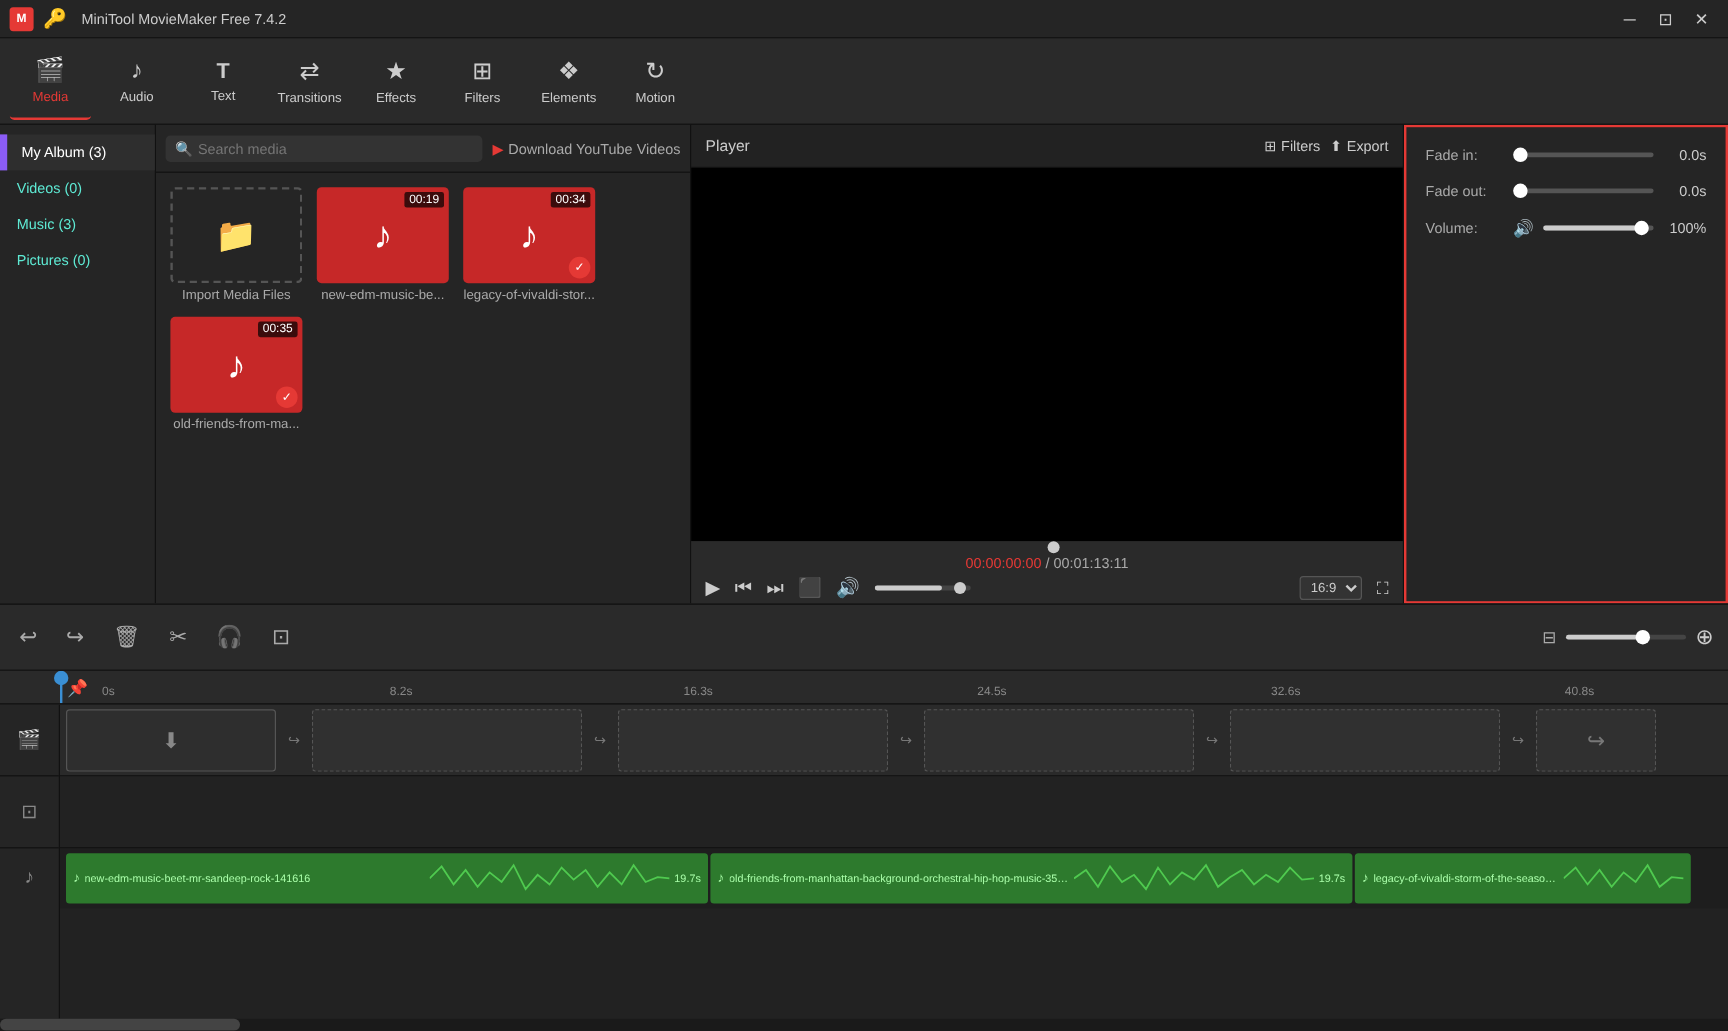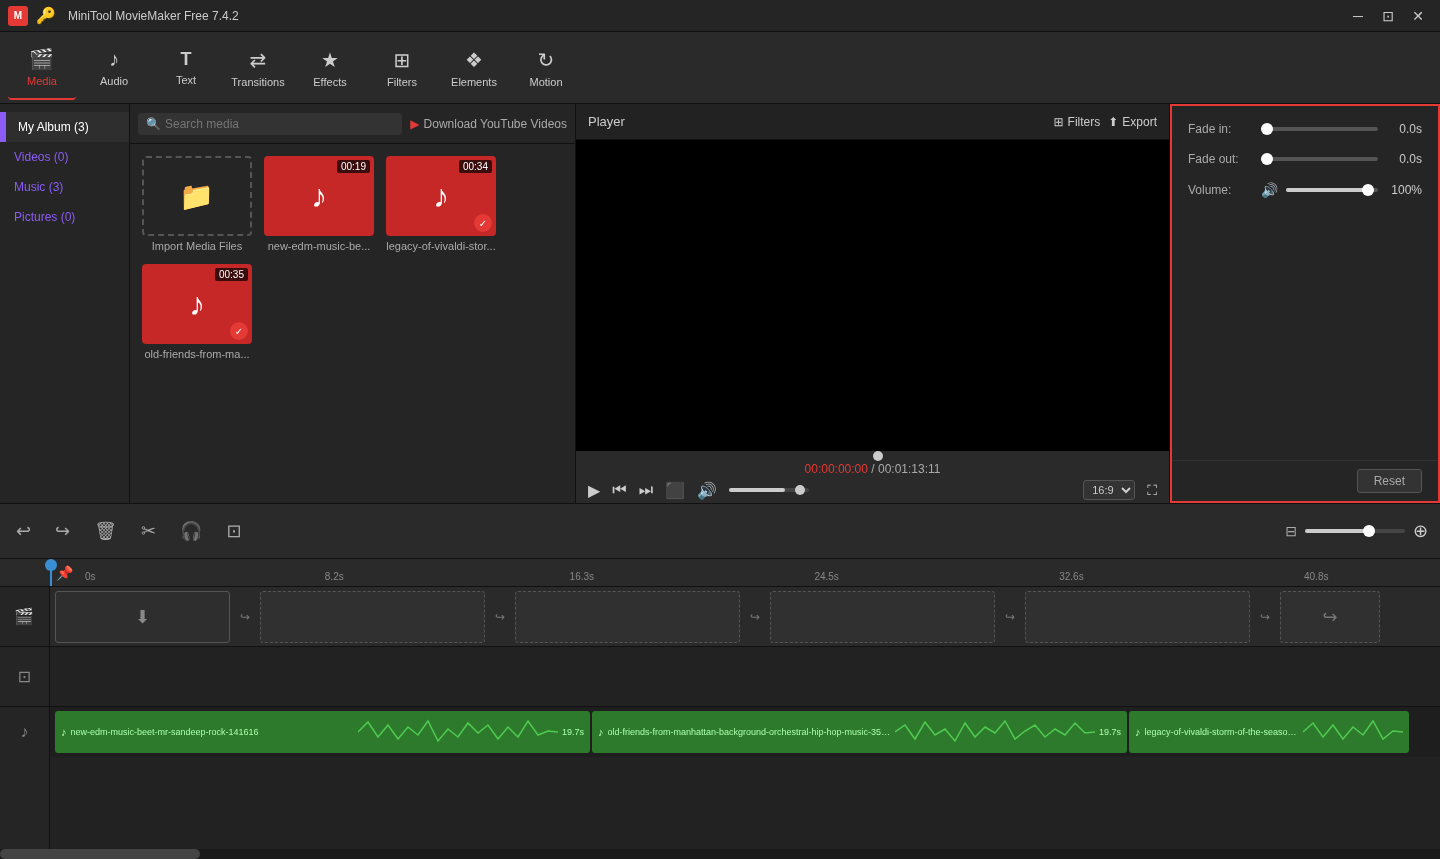--- a/index.html
+++ b/index.html
@@ -17,21 +17,21 @@
     .toolbar { height: 72px; background: #2a2a2a; display: flex; align-items: center; padding: 0 8px; gap: 4px; border-bottom: 1px solid #111; }
     .toolbar-item { display: flex; flex-direction: column; align-items: center; justify-content: center; width: 68px; height: 64px; cursor: pointer; border-radius: 4px; padding: 4px; gap: 4px; }
     .toolbar-item.active { border-bottom: 2px solid #e53935; }
     .toolbar-item-icon { font-size: 20px; color: #ccc; }
     .toolbar-item-label { font-size: 11px; color: #ccc; }
     .toolbar-item.active .toolbar-item-label { color: #e53935; }
     .toolbar-item.active .toolbar-item-icon { color: #e53935; }
 
     
     .sidebar { width: 130px; background: #252525; border-right: 1px solid #111; padding: 8px 0; }
-    .sidebar-item { padding: 8px 12px; cursor: pointer; font-size: 12px; color: #8b5cf6; border-left: 2px solid transparent; }
+    .sidebar-item { padding: 8px 12px; cursor: pointer; font-size: 12px; color: #5eead4; border-left: 2px solid transparent; }
     .sidebar-item.active { color: #fff; border-left: 6px solid #8b5cf6; background: #2e2e2e; }
 
     
     .media-panel { flex: 1; background: #252525; display: flex; flex-direction: column; overflow: hidden; }
     .media-toolbar { height: 40px; display: flex; align-items: center; padding: 0 8px; gap: 8px; border-bottom: 1px solid #111; }
     .search-box { display: flex; align-items: center; gap: 4px; background: #333; border-radius: 4px; padding: 4px 8px; flex: 1; }
     .search-box input { background: transparent; border: none; outline: none; color: #ccc; font-size: 12px; flex: 1; }
     .download-btn { display: flex; align-items: center; gap: 4px; color: #aaa; cursor: pointer; font-size: 12px; white-space: nowrap; }
     .media-grid { display: flex; flex-wrap: wrap; gap: 12px; padding: 12px; overflow-y: auto; }
     .media-item { display: flex; flex-direction: column; align-items: center; gap: 4px; cursor: pointer; }
@@ -290,23 +290,20 @@
           <div class="prop-slider-container">
             <span class="prop-volume-icon">🔊</span>
             <div class="prop-slider">
               <div style="height:100%;background:#ccc;border-radius:2px;width:85%;"></div>
               <div class="prop-slider-thumb" style="left:83%;"></div>
             </div>
             <span class="prop-value">100%</span>
           </div>
         </div>
       </div>
-      <div class="properties-footer">
-        <button class="reset-btn">Reset</button>
-      </div>
     </div>
   </div>
 
   <div class="bottom-toolbar">
     <button class="bottom-tool-btn">↩</button>
     <button class="bottom-tool-btn">↪</button>
     <button class="bottom-tool-btn">🗑</button>
     <button class="bottom-tool-btn">✂</button>
     <button class="bottom-tool-btn">🎧</button>
     <button class="bottom-tool-btn">⊡</button>

